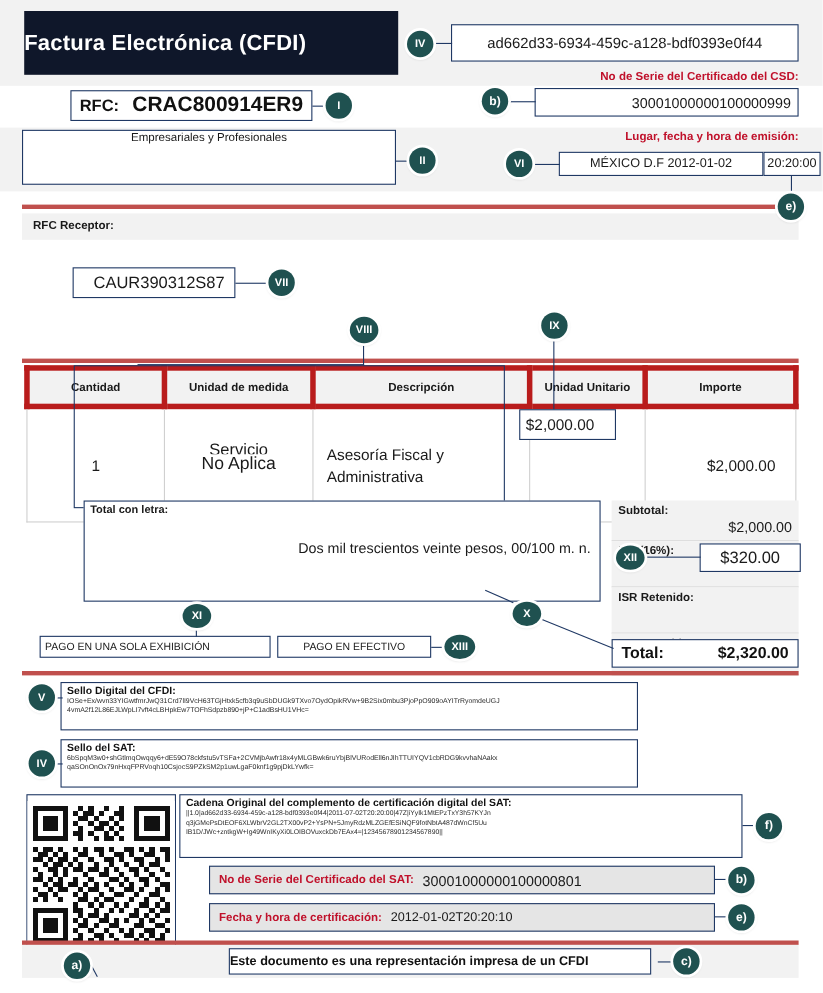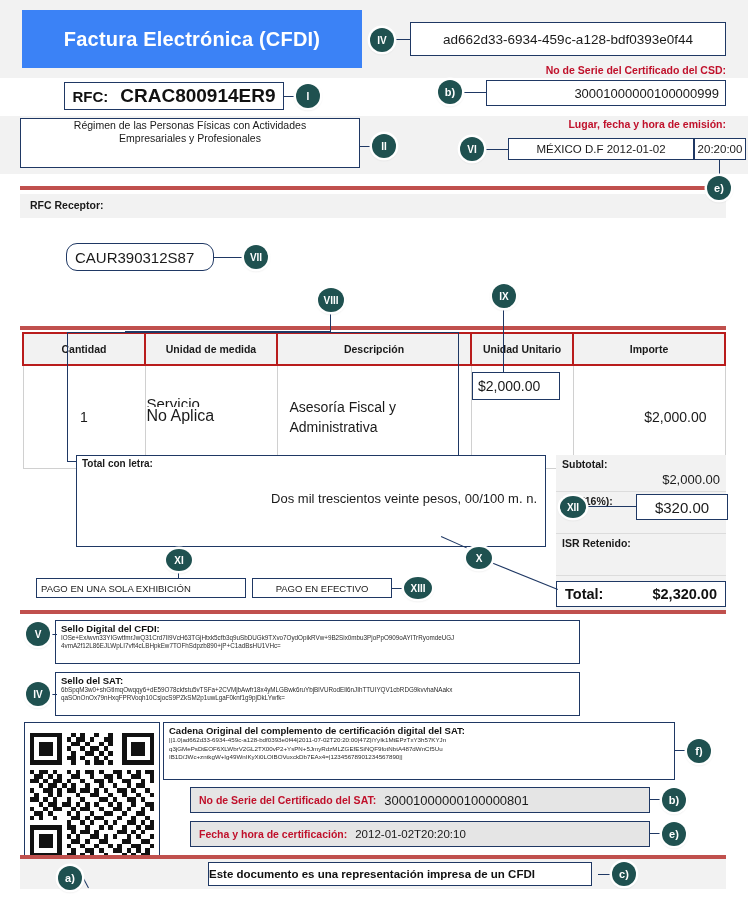--- a/index.html
+++ b/index.html
@@ -11,22 +11,22 @@
   }
   .abs{position:absolute;box-sizing:border-box;}
 
   
   .band-grey{background:#f2f2f2;}
   .band-red{background:#c0504d;}
 
   
   #header-bar{
     left:22px;top:10px;width:340px;height:58px;
-    background:#3b82f6;
-    display:flex;align-items:center;justify-content:center;
+    background:#0f172a;
+    display:flex;align-items:center;justify-content:flex-start;
   }
   #header-title{
     color:#ffffff;font-size:20px;font-weight:bold;letter-spacing:.2px;
   }
 
   
   .nbox{border:1.6px solid #1f3864;background:#ffffff;}
   .label-red{color:#c0112b;font-weight:bold;}
 
   
@@ -42,30 +42,30 @@
   .badge.roman{font-size:10px;}
   .badge.letter{font-size:11px;}
   .lead{position:absolute;background:#1f3864;z-index:5;}
   .lead.h{height:1.4px;}
   .lead.v{width:1.4px;}
 
   
   #items-table{left:22px;top:332px;width:704px;}
   #items-table table{border-collapse:collapse;width:100%;table-layout:fixed;}
   #items-table th{
-    background:#f2f2f2;border:2px solid #b91c1c;
+    background:#f2f2f2;border:5px solid #b91c1c;
     font-size:10.5px;font-weight:bold;color:#1a1a1a;
     height:28px;
   }
   #items-table td{
     border:1px solid #d0d0d0;height:100px;vertical-align:middle;
     font-size:14px;color:#1a1a1a;
   }
   .c-qty{text-align:center;font-size:12px;vertical-align:middle!important;}
-  .c-unit{position:relative;}
+  .c-unit{text-align:center;position:relative;}
   .c-desc{text-align:left;padding-left:12px;line-height:1.45;}
   .c-pu{text-align:left;padding-left:8px;}
   .c-imp{text-align:right;padding-right:18px;}
 
   
   .unit-stack{position:relative;height:46px;}
   .unit-clip{
     position:absolute;left:0;right:0;top:0;height:13px;overflow:hidden;
   }
   .unit-clip span{display:block;font-size:15px;line-height:19px;}
@@ -131,21 +131,20 @@
   <span style="font-size:13px;color:#1a1a1a;">30001000000100000999</span>
 </div>
 <div class="abs badge letter" style="left:438px;top:80px;width:24px;height:24px;">
   <span>b)</span>
 </div>
 <div class="lead h" style="left:461px;top:92px;width:26px;"></div>
 
 <div class="abs band-grey" style="left:0;top:116px;width:748px;height:58px;"></div>
 <div class="abs nbox" style="left:20px;top:118px;width:340px;height:50px;">
   <div style="text-align:center;font-size:10.5px;color:#1a1a1a;line-height:13px;">
-    <div>Régimen de las Personas Físicas con Actividades</div>
     <div>Empresariales y Profesionales</div>
   </div>
 </div>
 <div class="lead h" style="left:360px;top:146px;width:14px;"></div>
 <div class="abs badge roman" style="left:372px;top:134px;width:24px;height:24px;">
   <span>II</span>
 </div>
 
 <div class="abs" style="left:470px;top:118px;width:256px;text-align:right;font-size:10.5px;">
   <span class="label-red">Lugar, fecha y hora de emisión:</span>
@@ -164,21 +163,21 @@
 <div class="abs badge letter" style="left:707px;top:176px;width:24px;height:24px;">
   <span>e)</span>
 </div>
 
 <div class="abs band-red" style="left:20px;top:186px;width:706px;height:4px;"></div>
 <div class="abs band-grey" style="left:20px;top:194px;width:706px;height:24px;"></div>
 <div class="abs" style="left:30px;top:199px;font-size:10.5px;font-weight:bold;color:#1a1a1a;">
   <span>RFC Receptor:</span>
 </div>
 
-<div class="abs nbox" style="left:66px;top:243px;width:148px;height:28px;display:flex;align-items:center;padding-left:8px;border-radius:11px;">
+<div class="abs nbox" style="left:66px;top:243px;width:148px;height:28px;display:flex;align-items:center;padding-left:18px;">
   <span style="font-size:15px;color:#1a1a1a;">CAUR390312S87</span>
 </div>
 <div class="lead h" style="left:214px;top:257px;width:32px;"></div>
 <div class="abs badge roman" style="left:244px;top:245px;width:24px;height:24px;">
   <span>VII</span>
 </div>
 
 <div class="abs badge roman" style="left:492px;top:284px;width:24px;height:24px;">
   <span>IX</span>
 </div>

